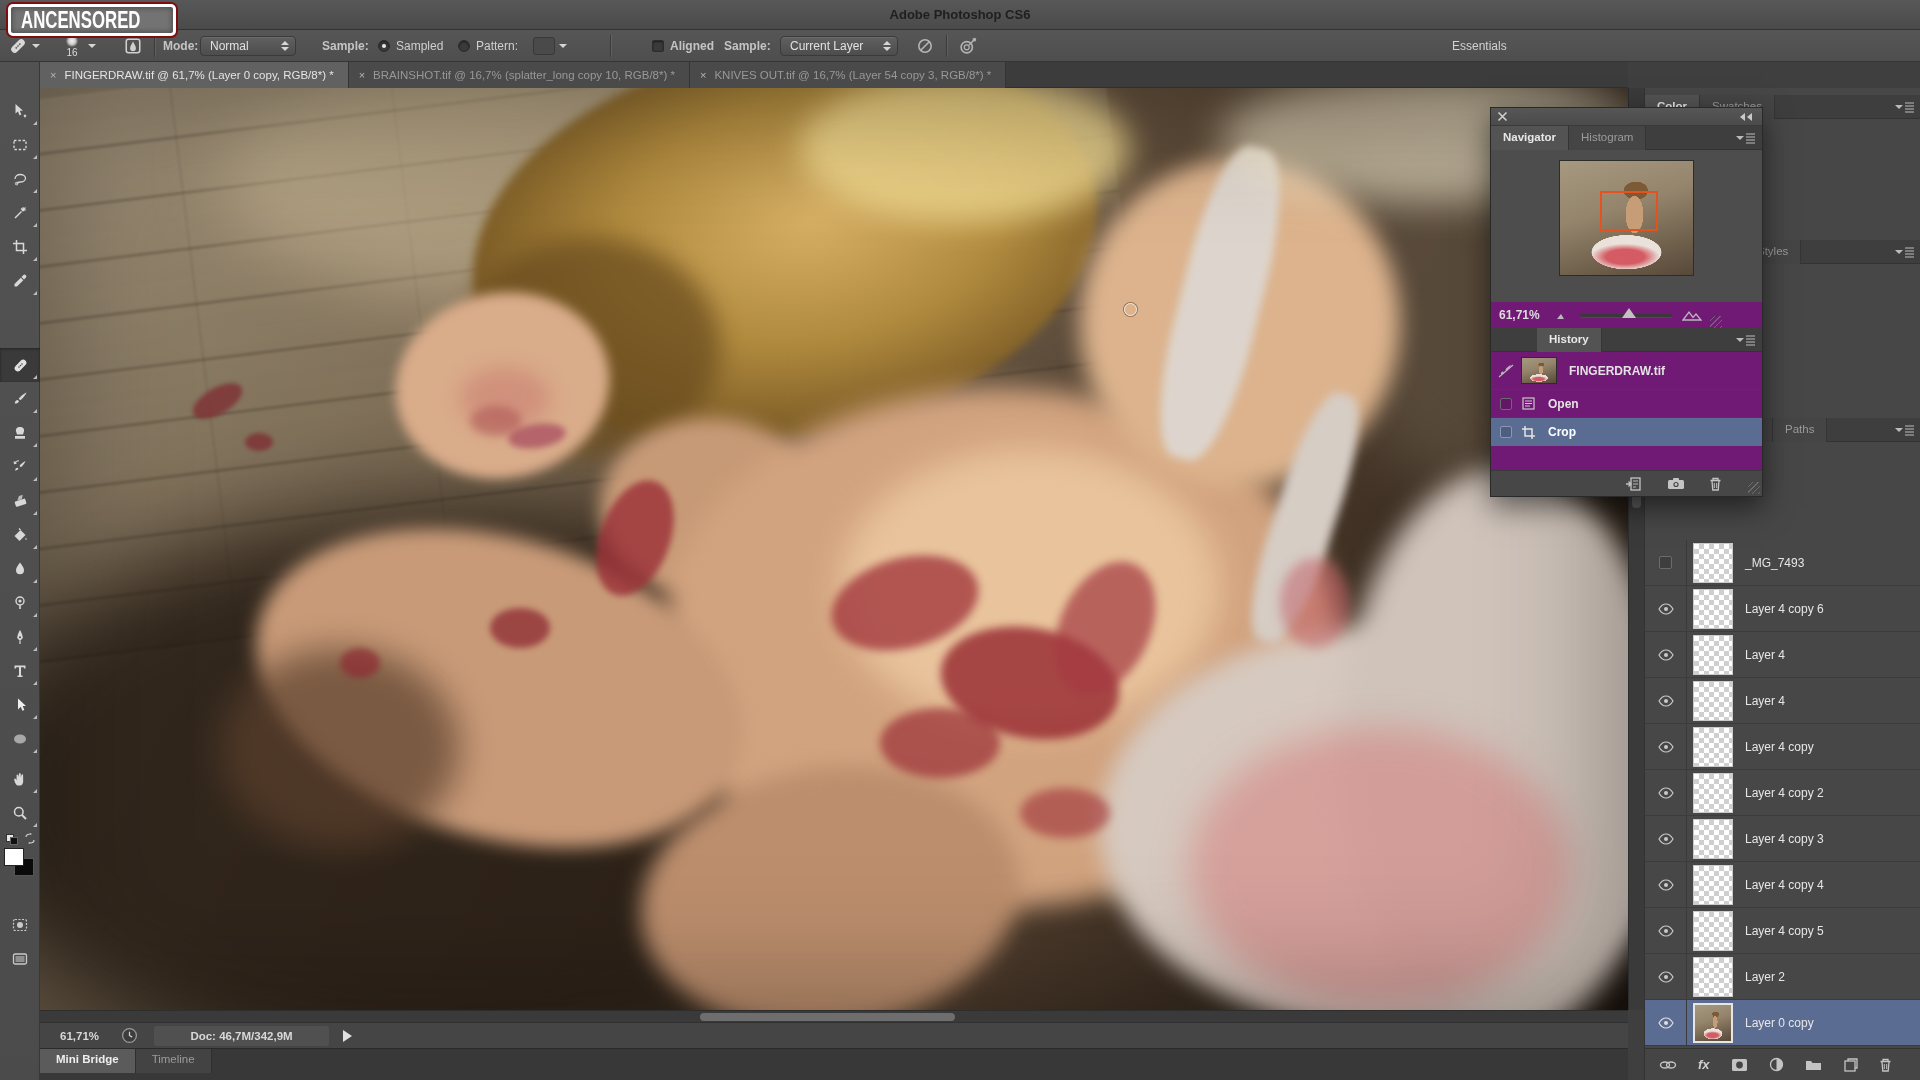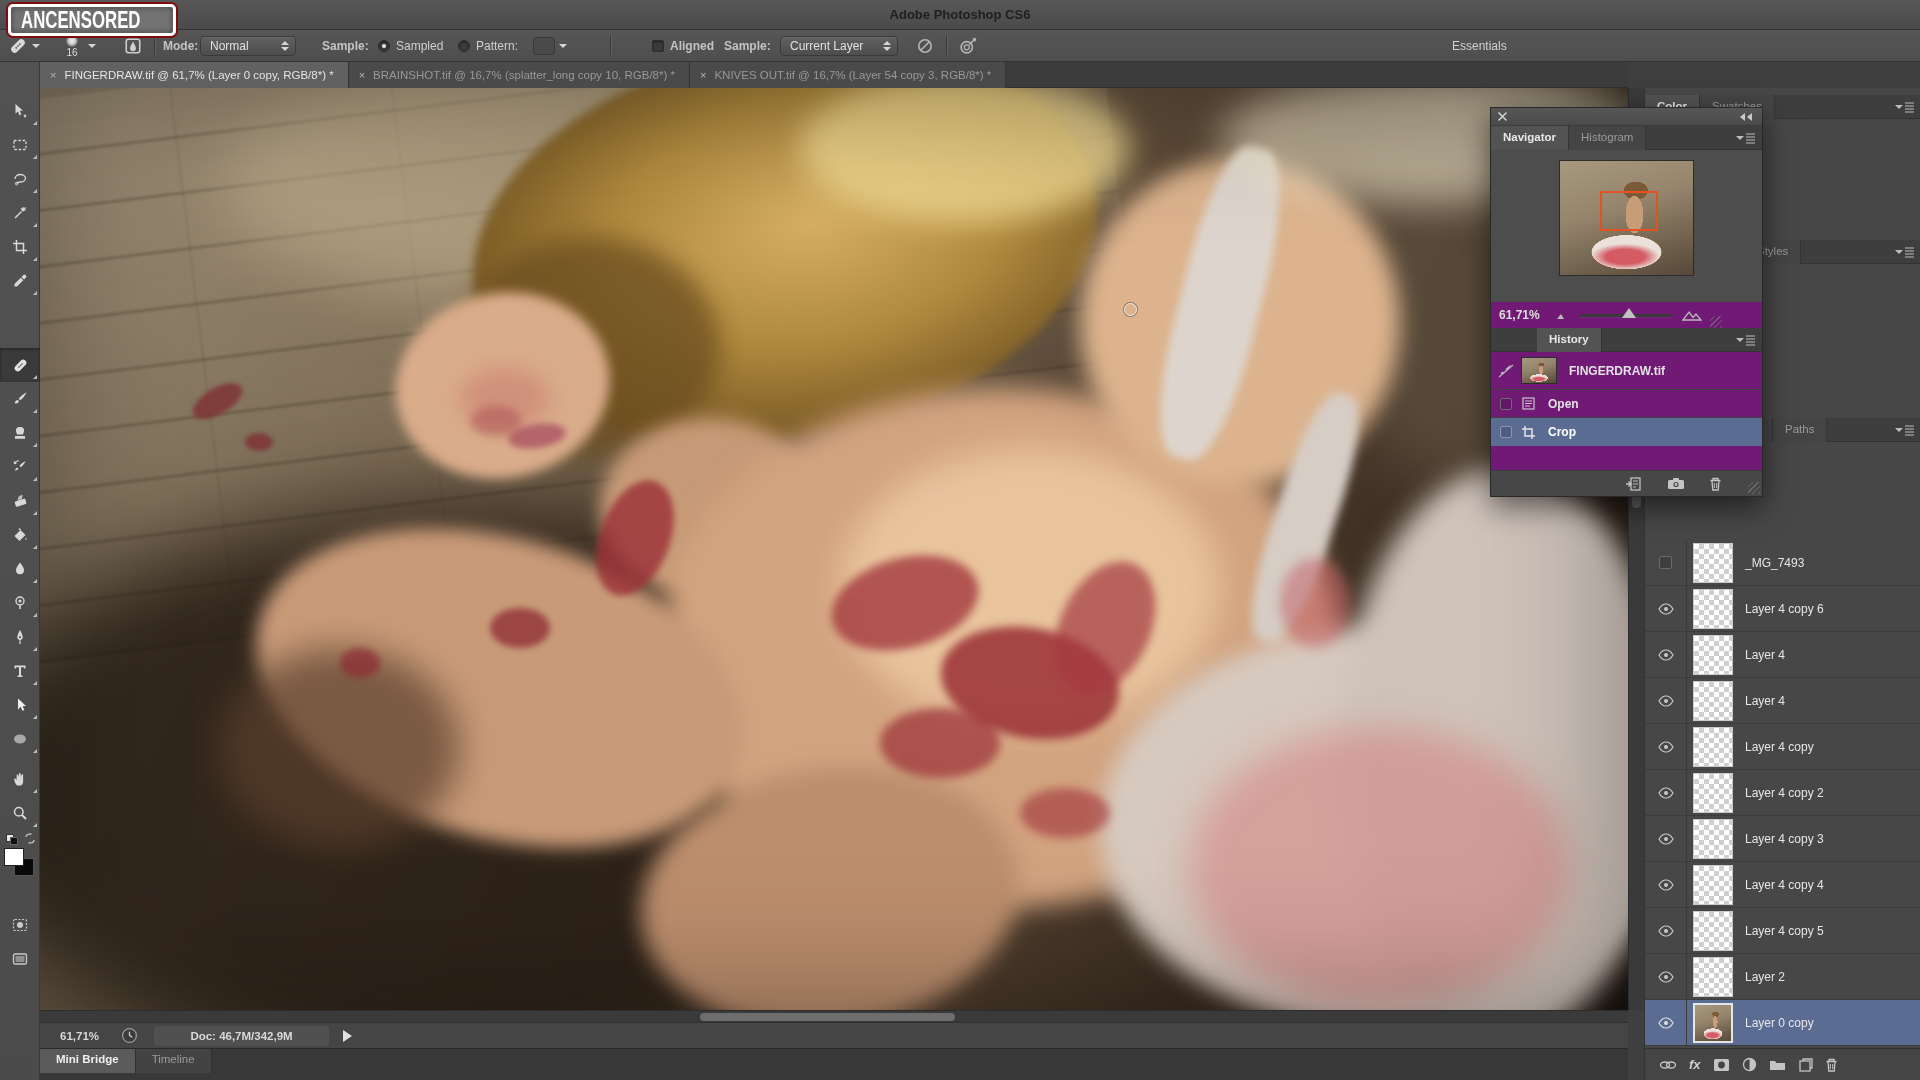--- a/index.html
+++ b/index.html
@@ -105,21 +105,21 @@
   .lrow { position:relative; width:276px; height:46px; border-bottom:1px solid #3c3c3c; display:flex; align-items:center; }
   .lrow.selected { background:#5b6c92; }
   .eye-cell { width:42px; height:46px; border-right:1px solid #3a3a3a; display:flex; align-items:center; justify-content:center; color:#c9c9c9; }
   .eyebox { width:13px; height:13px; border:1px solid #6b6b6b; border-radius:2px; background:rgba(0,0,0,.12); }
   .lthumb { width:40px; height:40px; margin-left:6px; border:1px solid #c9c9c9; }
   .checker { background-image:linear-gradient(45deg,#cfcfcf 25%,transparent 25%,transparent 75%,#cfcfcf 75%),
     linear-gradient(45deg,#cfcfcf 25%,#ffffff 25%,#ffffff 75%,#cfcfcf 75%); background-size:10px 10px;
     background-position:0 0,5px 5px; background-color:#fff; }
   .lname { margin-left:12px; font-size:12px; font-weight:normal; color:#e6e6e6; white-space:nowrap; }
   .layers-bottom { position:absolute; left:0; top:960px; width:276px; height:32px; background:#454545;
-    border-top:1px solid #333; display:flex; align-items:center; gap:12px; padding-left:14px; color:#c4c4c4; }
+    border-top:1px solid #333; display:flex; align-items:center; gap:21px; padding-left:14px; color:#c4c4c4; }
   .fx-lbl { font-size:13px; font-style:italic; font-weight:bold; color:#cfcfcf; }
 
   .mini-photo { background:
     radial-gradient(ellipse 36% 16% at 49% 84%, rgba(205,45,60,.75) 0 40%, rgba(205,45,60,0) 72%),
     radial-gradient(ellipse 42% 24% at 50% 80%, #eae2da 0 62%, rgba(234,226,218,0) 63%),
     radial-gradient(ellipse 11% 27% at 56% 47%, #c79d78 0 60%, rgba(199,157,120,0) 61%),
     radial-gradient(ellipse 15% 13% at 57% 26%, #7c5a35 0 60%, rgba(124,90,53,0) 61%),
     linear-gradient(163deg, #a79880 0%, #94846c 42%, #6f604c 76%, #57493a 100%); }
 
   

